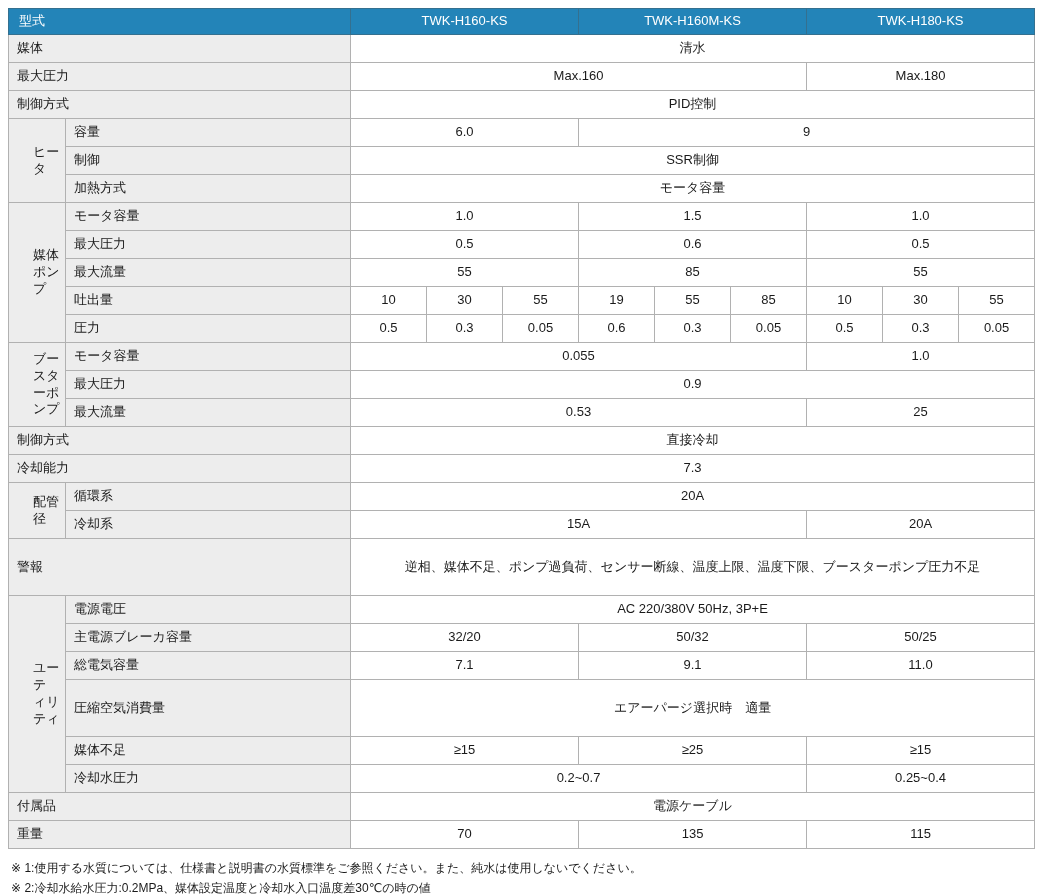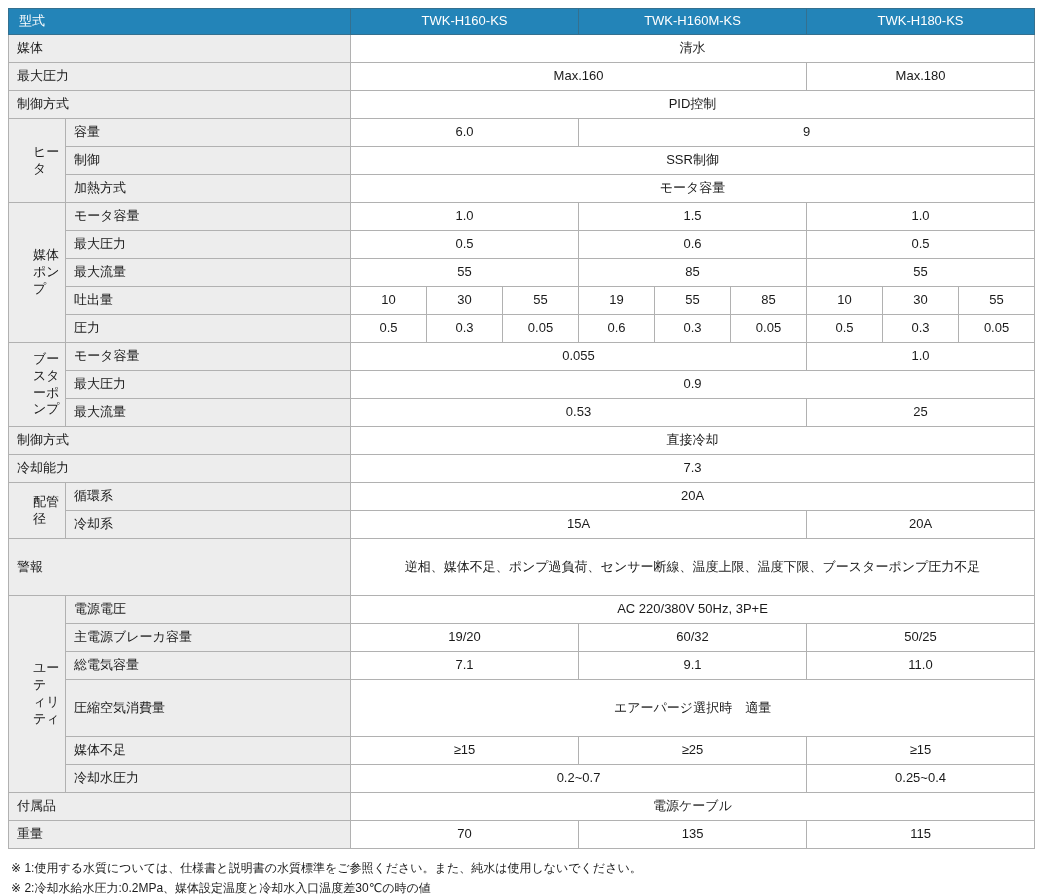--- a/index.html
+++ b/index.html
@@ -204,22 +204,22 @@
           <td class="value" colspan="9">逆相、媒体不足、ポンプ過負荷、センサー断線、温度上限、温度下限、ブースターポンプ圧力不足</td>
         </tr>
         <tr>
           <td class="group" rowspan="6">ユーテ
 ィリティ</td>
           <td class="label">電源電圧</td>
           <td class="value" colspan="9">AC 220/380V 50Hz, 3P+E</td>
         </tr>
         <tr>
           <td class="label">主電源ブレーカ容量</td>
-          <td class="value" colspan="3">19/20</td>
-          <td class="value" colspan="3">60/32</td>
+          <td class="value" colspan="3">32/20</td>
+          <td class="value" colspan="3">50/32</td>
           <td class="value" colspan="3">50/25</td>
         </tr>
         <tr>
           <td class="label">総電気容量</td>
           <td class="value" colspan="3">7.1</td>
           <td class="value" colspan="3">9.1</td>
           <td class="value" colspan="3">11.0</td>
         </tr>
         <tr class="tall">
           <td class="label">圧縮空気消費量</td>

